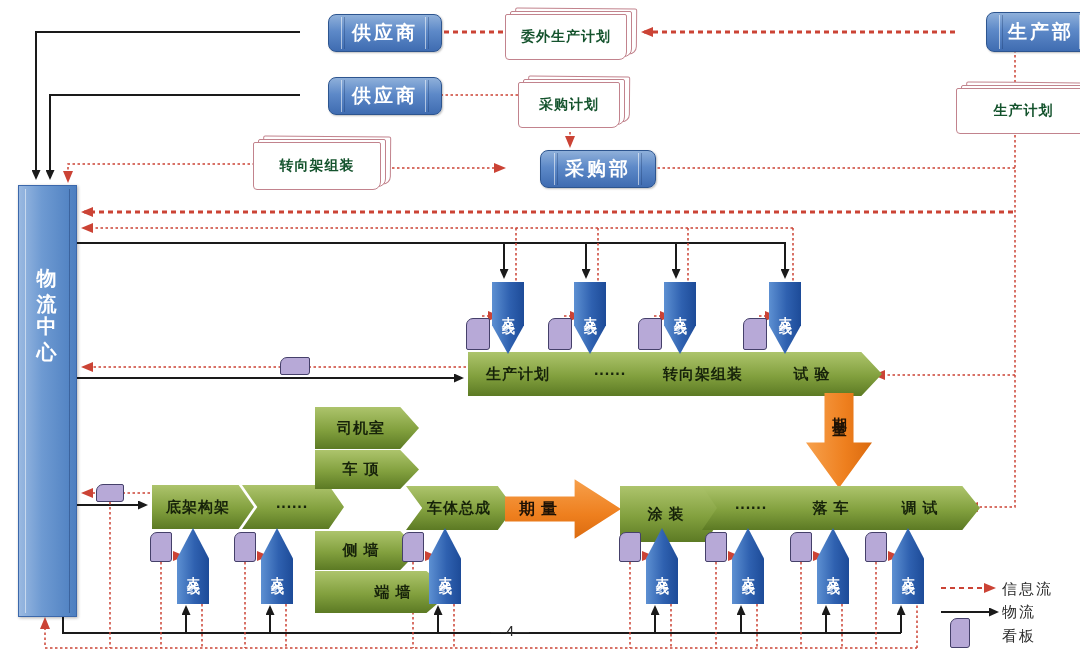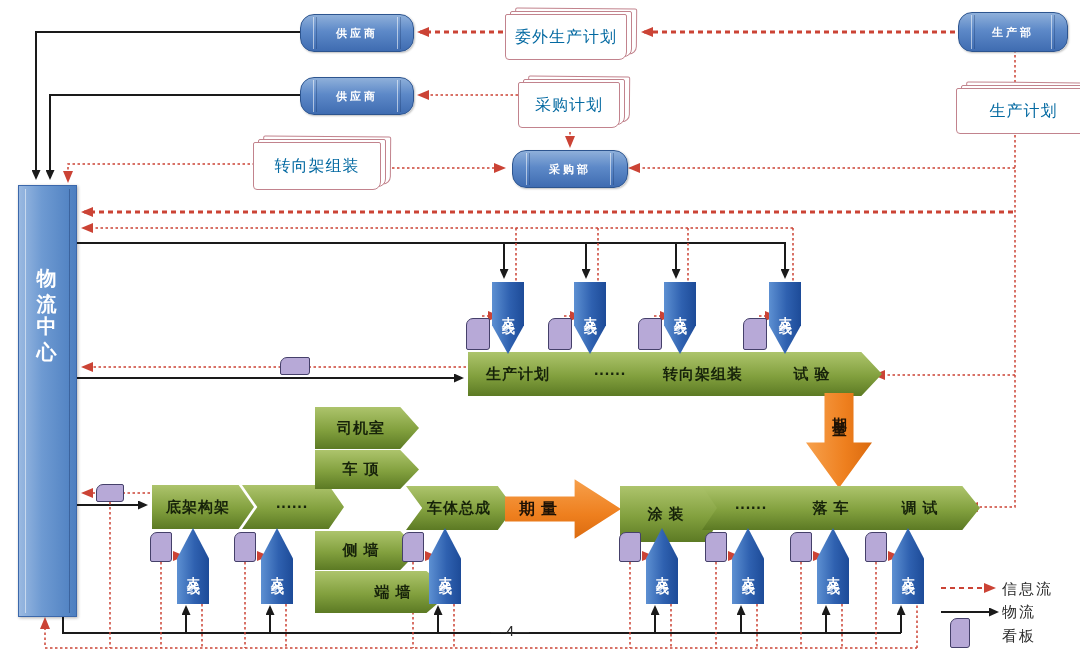--- a/index.html
+++ b/index.html
@@ -3,33 +3,33 @@
 <meta charset="utf-8">
 <style>
   html,body{margin:0;padding:0;background:#fff;}
   #stage{position:relative;width:1080px;height:660px;background:#ffffff;overflow:hidden;
          font-family:"Liberation Sans",sans-serif;}
   .abs{position:absolute;}
   svg{position:absolute;left:0;top:0;}
 
   
   .cyl{background:linear-gradient(180deg,#8fb0da 0%,#5d89c8 45%,#3f6cb1 100%);
-       border:1px solid #2d558f;border-radius:14px;display:flex;align-items:center;justify-content:center;
-       color:#fff;font-weight:bold;font-size:11px;letter-spacing:3px;box-shadow:1px 1px 2px rgba(0,0,0,.25);}
+       border:1px solid #2d558f;border-radius:8px;display:flex;align-items:center;justify-content:center;
+       color:#fff;font-weight:bold;font-size:19px;letter-spacing:3px;box-shadow:1px 1px 2px rgba(0,0,0,.25);margin-left:28px;}
   .cyl::before,.cyl::after{content:'';position:absolute;top:2px;bottom:2px;width:2px;}
   .cyl::before{left:11%;border-left:1px solid rgba(255,255,255,.55);border-right:1px solid rgba(25,55,105,.35);}
   .cyl::after{right:11%;border-left:1px solid rgba(255,255,255,.55);border-right:1px solid rgba(25,55,105,.35);}
 
   
   .doc .pg{position:absolute;left:0;top:6px;right:10px;bottom:2px;background:#fff;
            border:1.5px solid #c2838d;border-radius:2px 2px 8px 4px;}
   .doc .p2{transform:translate(10px,-6px) rotate(.5deg);}
   .doc .p1{transform:translate(5px,-3px);}
   .doc .main{display:flex;align-items:center;justify-content:center;
-             font-weight:normal;font-size:16px;color:#0369a1;letter-spacing:1px;}
+             font-weight:bold;font-size:14px;color:#14532d;letter-spacing:1px;}
 
   
   .vbox{background:linear-gradient(90deg,#9ab9e1 0%,#6e9ad2 40%,#4d7fc0 100%);
         border:1px solid #3c68ab;display:flex;justify-content:center;
         box-shadow:1px 1px 3px rgba(0,0,0,.3);}
   .vbox::before{content:'';position:absolute;top:3px;bottom:3px;left:6px;border-left:1px solid rgba(255,255,255,.5);}
   .vbox::after{content:'';position:absolute;top:3px;bottom:3px;right:6px;border-left:1px solid rgba(30,60,110,.45);}
   .vbox span{writing-mode:vertical-lr;text-orientation:upright;color:#fff;font-weight:bold;
              font-size:20px;letter-spacing:24px;padding-top:66px;}
 

